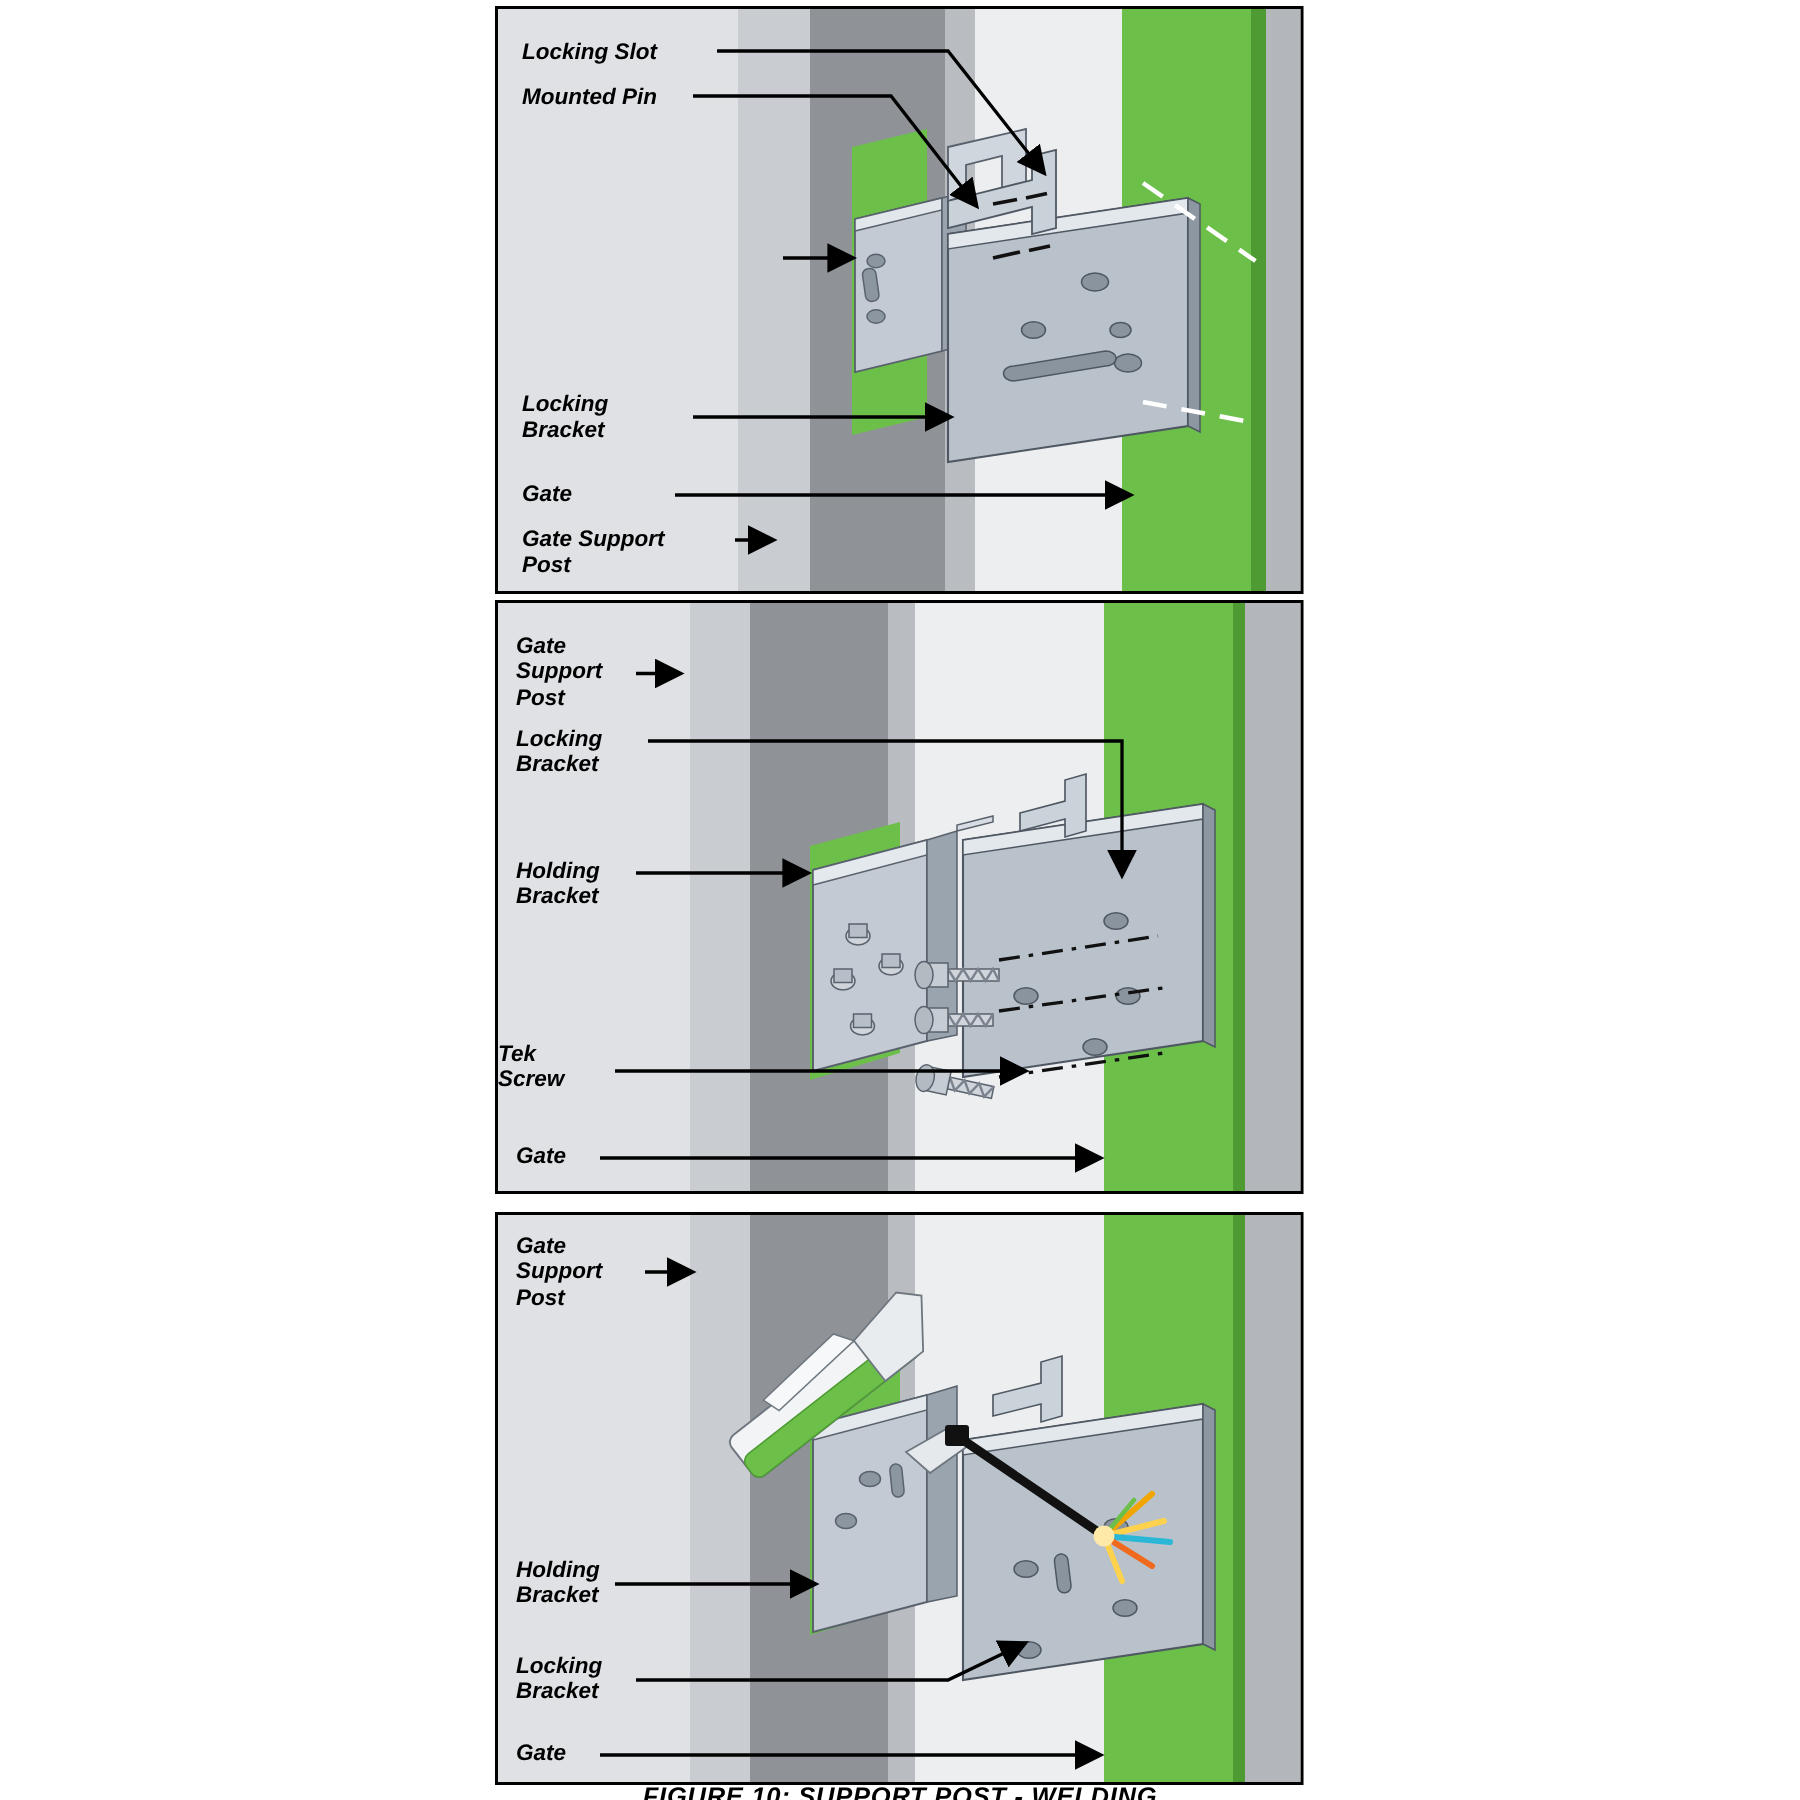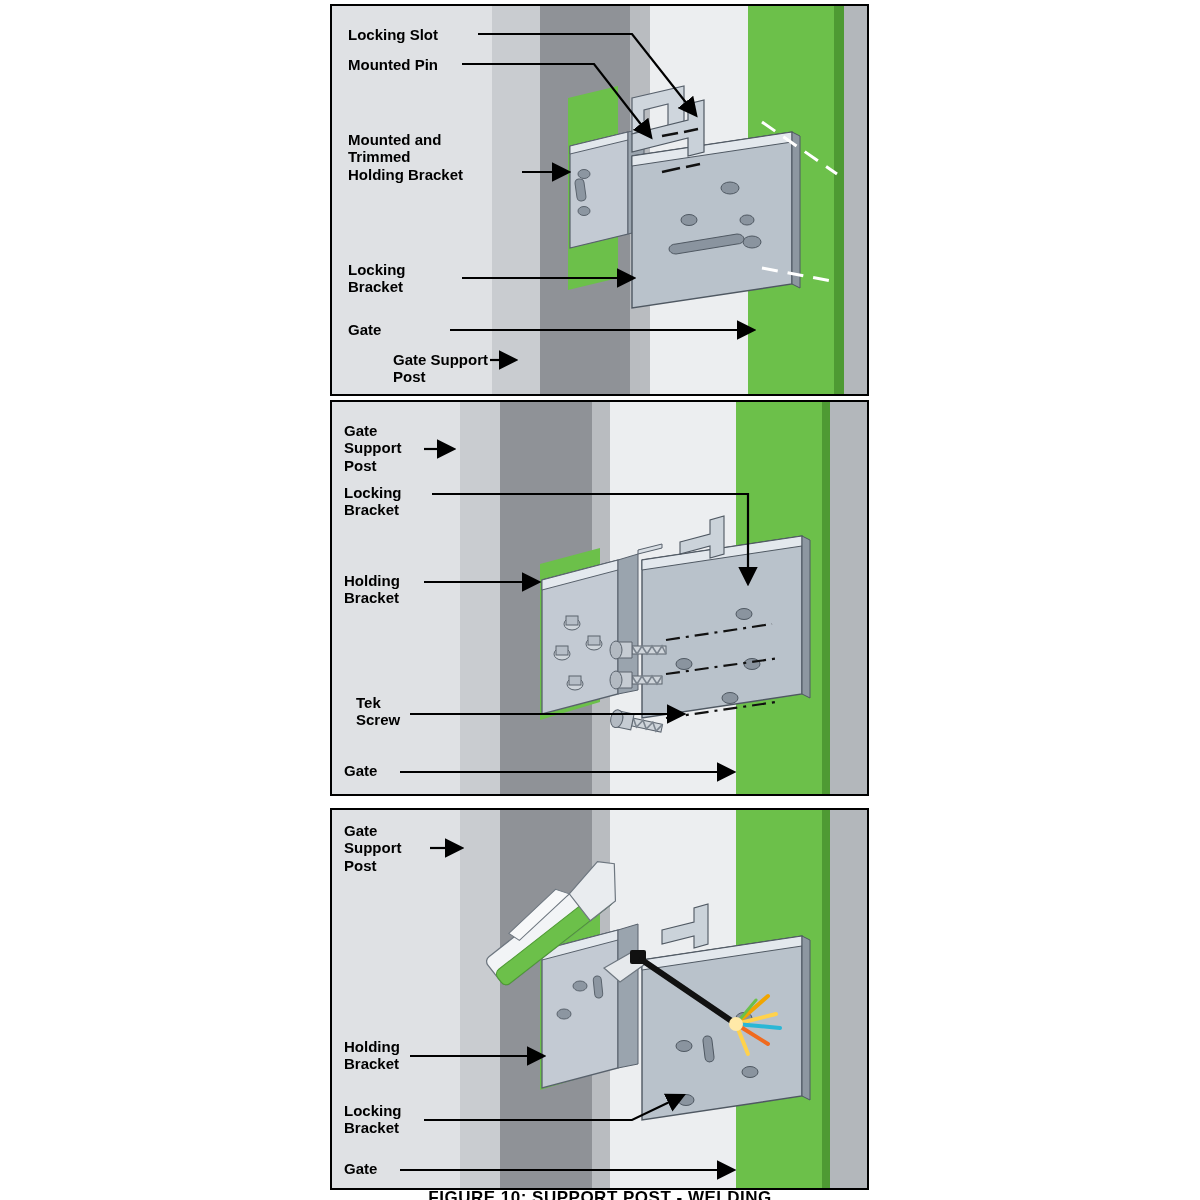--- a/index.html
+++ b/index.html
@@ -1,18 +1,18 @@
 <!DOCTYPE html>
 <html><head>
 <meta charset="utf-8">
 <style>
   html,body{margin:0;padding:0;background:#ffffff;}
   body{width:1200px;height:1200px;font-family:"Liberation Sans",sans-serif;position:relative;overflow:hidden;}
 
-  .sheet{position:absolute;left:0;top:0;width:1060px;height:1200px;}
+  .sheet{position:absolute;left:0;top:0;width:1060px;height:1200px;font-style:italic;}
 
   .panel{position:absolute;border:2px solid #000;background:#e9eaec;overflow:hidden;}
 
   
   .band{position:absolute;top:0;bottom:0;}
 
   .cap{position:absolute;font-weight:bold;font-size:15px;line-height:1.15;color:#000;white-space:pre-line;z-index:40;}
 
   .arrow-svg{position:absolute;left:0;top:0;width:100%;height:100%;z-index:30;pointer-events:none;}
 
@@ -88,27 +88,24 @@
         <path d="M130,58 L262,58 L318,130"></path>
         <path d="M190,166 L235,166"></path>
         <path d="M130,272 L300,272"></path>
         <path d="M118,324 L420,324"></path>
         <path d="M158,354 L182,354"></path>
       </g>
     </svg>
 
     <span class="cap" style="left:16px;top:20px;">Locking Slot</span>
     <span class="cap" style="left:16px;top:50px;">Mounted Pin</span>
-    <span class="cap" style="left:16px;top:125px;">Mounted and
-Trimmed
-Holding Bracket</span>
     <span class="cap" style="left:16px;top:255px;">Locking
 Bracket</span>
     <span class="cap" style="left:16px;top:315px;">Gate</span>
-    <span class="cap" style="left:16px;top:345px;margin-left:45px;">Gate Support
+    <span class="cap" style="left:16px;top:345px;">Gate Support
 Post</span>
   </div>
 
   <div class="panel" style="left:330px;top:400px;width:535px;height:392px;">
 
     <div class="band" style="left:0;width:128px;background:#dfe1e4;"></div>
     <div class="band" style="left:128px;width:40px;background:#c9ccd0;"></div>
     <div class="band" style="left:168px;width:92px;background:#8f9297;"></div>
     <div class="band" style="left:260px;width:18px;background:#b9bcc0;"></div>
     <div class="band" style="left:278px;width:126px;background:#eceef0;"></div>
@@ -190,21 +187,21 @@
       </g>
     </svg>
 
     <span class="cap" style="left:12px;top:20px;">Gate
 Support
 Post</span>
     <span class="cap" style="left:12px;top:82px;">Locking
 Bracket</span>
     <span class="cap" style="left:12px;top:170px;">Holding
 Bracket</span>
-    <span class="cap" style="left:24px;top:292px;">Tek
+    <span class="cap" style="left:0;top:292px;">Tek
 Screw</span>
     <span class="cap" style="left:12px;top:360px;">Gate</span>
   </div>
 
   <div class="panel" style="left:330px;top:808px;width:535px;height:378px;">
 
     <div class="band" style="left:0;width:128px;background:#dfe1e4;"></div>
     <div class="band" style="left:128px;width:40px;background:#c9ccd0;"></div>
     <div class="band" style="left:168px;width:92px;background:#8f9297;"></div>
     <div class="band" style="left:260px;width:18px;background:#b9bcc0;"></div>

